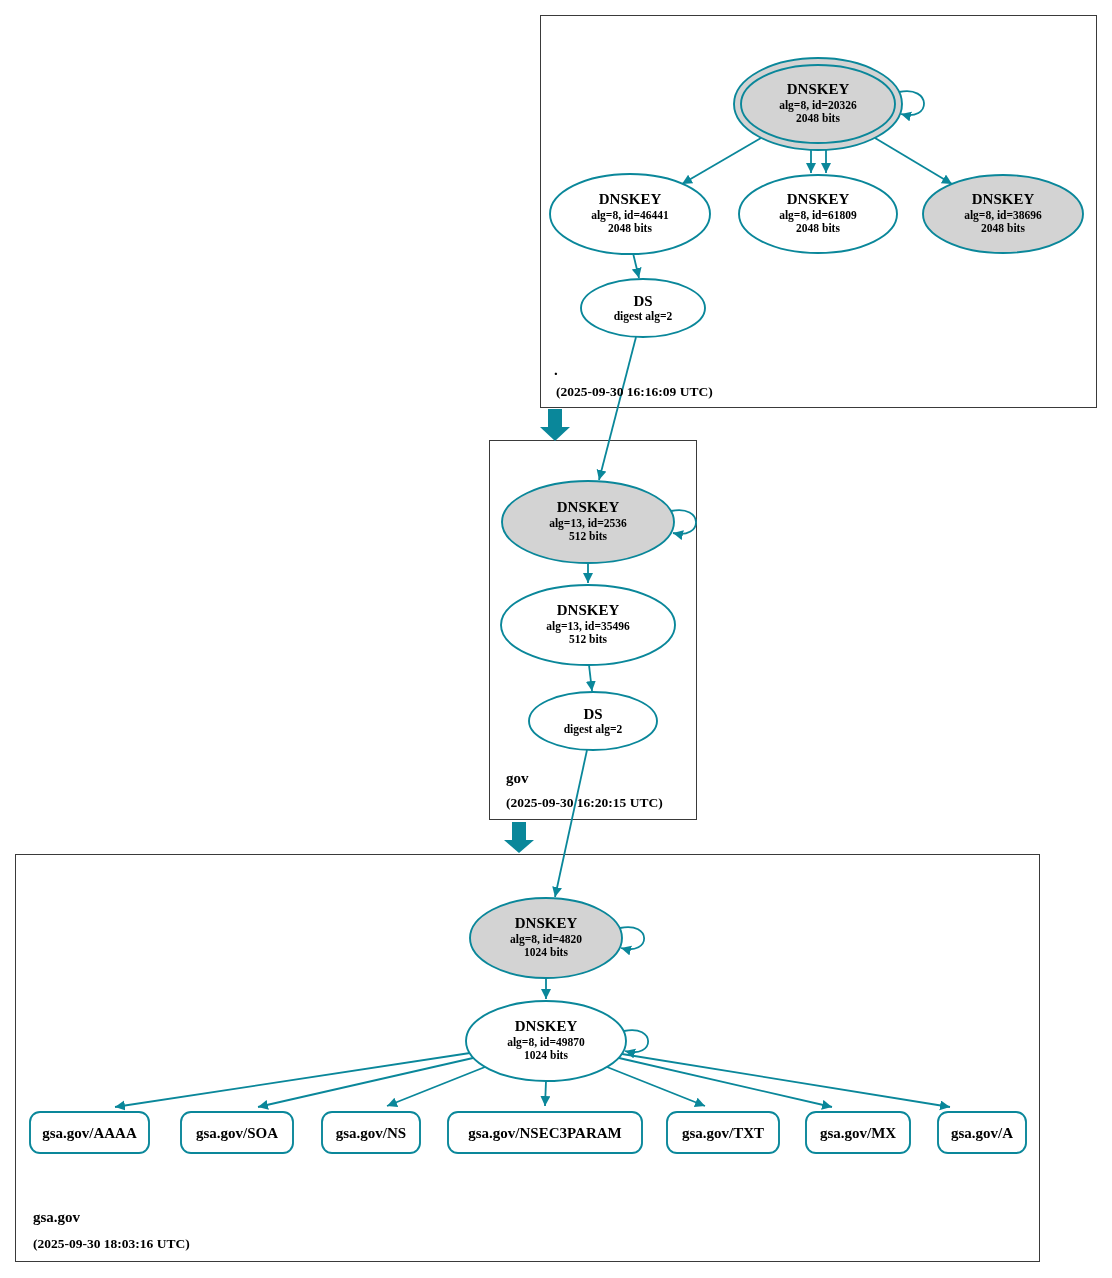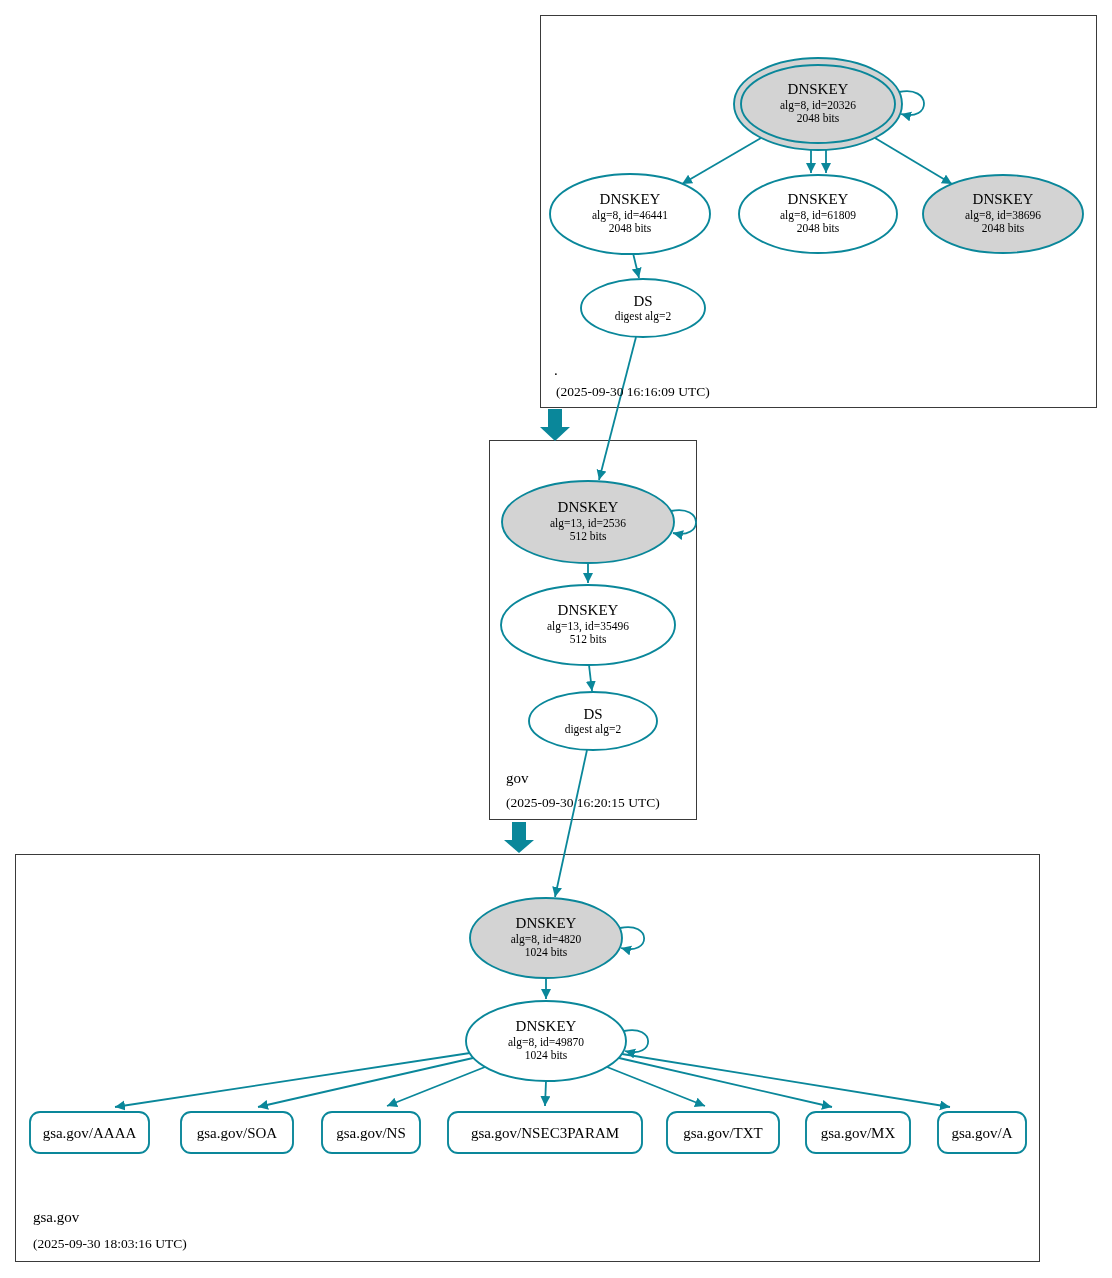--- a/index.html
+++ b/index.html
@@ -1,16 +1,16 @@
 <!DOCTYPE html>
 <html><head>
 <meta charset="utf-8">
 <style>
   html,body{margin:0;padding:0;background:#ffffff;}
-  .stage{width:1112px;height:1278px;position:relative;overflow:hidden;}
+  .stage{width:1112px;height:1278px;position:relative;overflow:hidden;font-weight:bold;}
   svg{display:block;}
   text{font-family:"Liberation Serif","DejaVu Serif",serif;fill:#000;}
   .nt{font-size:15px;text-anchor:middle;}
   .nd{font-size:11.5px;text-anchor:middle;}
   .rt{font-size:15px;text-anchor:middle;}
   .zl{font-size:15px;}
   .zt{font-size:13.5px;}
   .edge{stroke:#0a879a;stroke-width:1.8;fill:none;}
   .node{stroke:#0a879a;stroke-width:1.9;}
   .fw{fill:#ffffff;}

